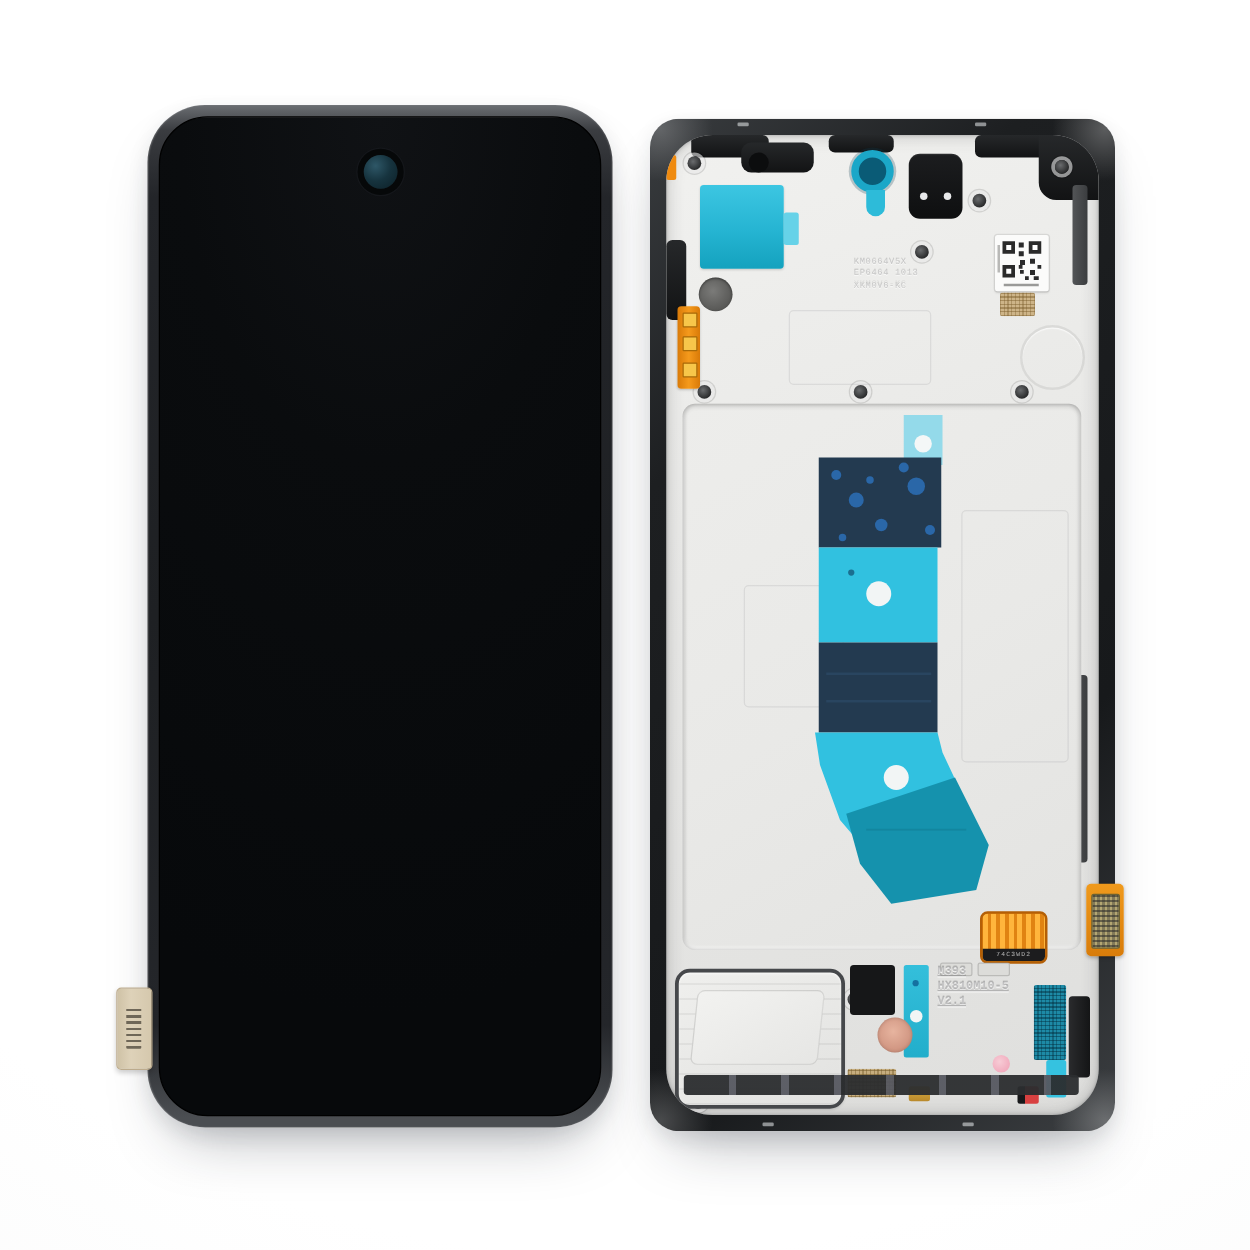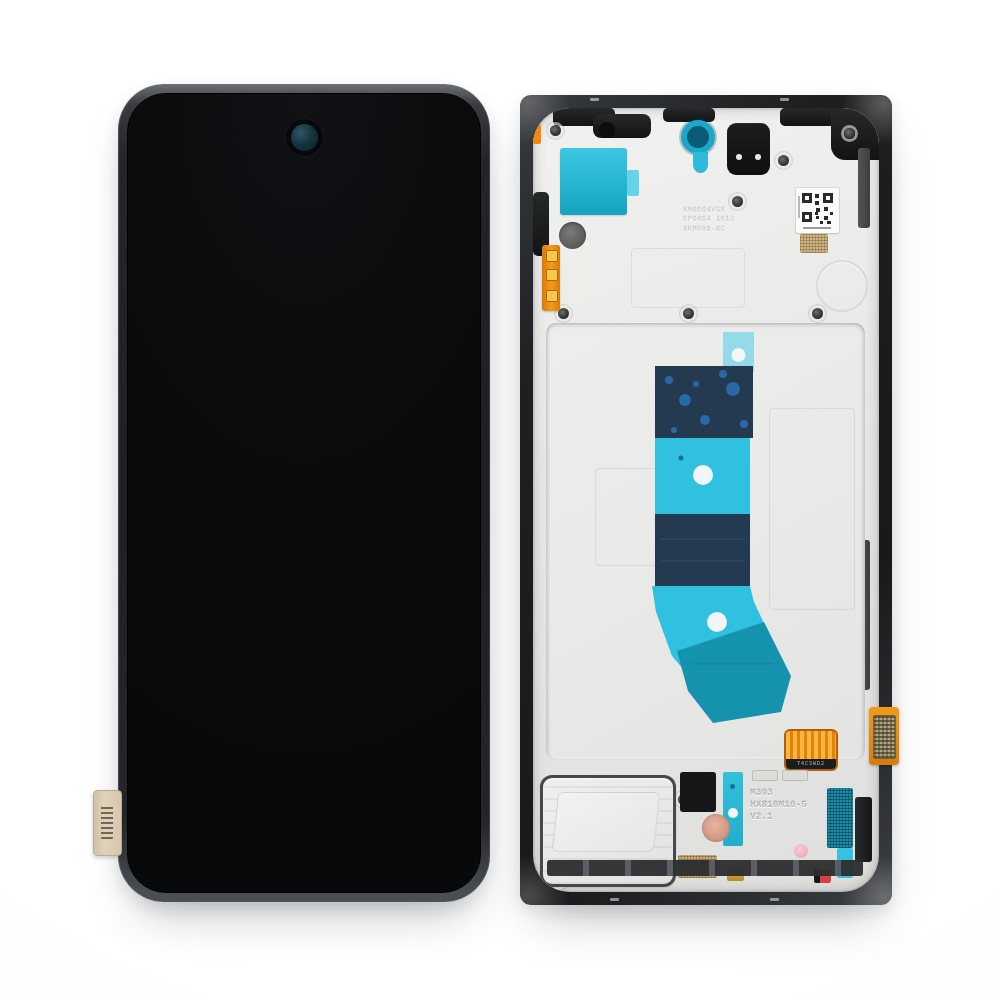--- a/index.html
+++ b/index.html
@@ -17,21 +17,21 @@
     background:radial-gradient(120% 90% at 50% 0%, #101215 0%, #0a0c0e 38%, #07090b 100%);}
   .camera-dot{left:50%;top:40px;width:27px;height:27px;margin-left:-13px;border-radius:50%;
     background:radial-gradient(circle at 35% 32%, #2e5767 0%, #16333e 48%, #0c1f27 100%);
     box-shadow:0 0 0 5px #060809, 0 0 0 6px #15171b;}
   .front-sticker{left:-25px;top:706px;width:27px;height:64px;background:linear-gradient(90deg,#cfc2a6,#ded2b9 40%,#d5c8ad);
     border:1px solid #bcab8d;border-radius:4px;box-shadow:0 2px 4px rgba(0,0,0,0.18);}
   .front-sticker-marks{left:7px;top:14px;width:12px;height:34px;
     background:repeating-linear-gradient(0deg,#4a4438 0 2px, transparent 2px 5px);opacity:.75;border-radius:1px;}
 
   
-  .frame-back{left:520px;top:95px;width:372px;height:810px;border-radius:11px;
+  .frame-back{left:520px;top:95px;width:372px;height:810px;border-radius:23px;
     background:
       radial-gradient(60px 60px at 8px 8px, rgba(255,255,255,0.22), transparent 70%),
       radial-gradient(60px 60px at 364px 8px, rgba(255,255,255,0.28), transparent 70%),
       radial-gradient(60px 60px at 8px 802px, rgba(255,255,255,0.22), transparent 70%),
       radial-gradient(60px 60px at 364px 802px, rgba(255,255,255,0.25), transparent 70%),
       linear-gradient(135deg,#393c3f 0%,#1d1f21 25%,#17191b 70%,#3c3f42 100%);
     box-shadow:0 26px 48px -20px rgba(30,35,45,0.35), 0 6px 16px rgba(30,35,45,0.10);}
   .rim-notch{width:9px;height:3px;background:rgba(235,238,240,0.55);border-radius:1px;}
   .panel{left:13px;top:13px;width:346px;height:784px;border-radius:37px;overflow:hidden;
     background:linear-gradient(160deg,#f1f1ef 0%,#e8e8e6 45%,#dfdfdd 100%);
@@ -68,21 +68,21 @@
     repeating-linear-gradient(90deg, rgba(120,90,40,0.35) 0 1px, transparent 1px 3px),
     #cdb488;}
   .mesh-mic{left:145px;top:747px;width:39px;height:23px;border-radius:2px;background:
     repeating-linear-gradient(0deg, rgba(110,85,35,0.5) 0 1px, transparent 1px 3px),
     repeating-linear-gradient(90deg, rgba(110,85,35,0.4) 0 1px, transparent 1px 3px),
     #c6ad7e;}
 
   .stamp{font-family:"Liberation Mono", monospace;color:rgba(118,120,122,0.42);
     text-shadow:0 1px 0 rgba(255,255,255,0.85), 0 -1px 0 rgba(0,0,0,0.10);filter:blur(0.4px);}
   .stamp-top{left:150px;top:98px;width:92px;font-size:7px;line-height:1.35;letter-spacing:0.5px;opacity:.8;}
-  .stamp-bottom{left:217px;top:679px;width:62px;font-size:9.5px;line-height:1.25;font-weight:bold;filter:blur(0.35px);}
+  .stamp-bottom{left:217px;top:663px;width:62px;font-size:9.5px;line-height:1.25;font-weight:bold;filter:blur(0.35px);text-decoration:underline;}
 
   .vol-flex{left:9px;top:137px;width:18px;height:66px;border-radius:3px;
     background:linear-gradient(90deg,#d97a08,#f59a1c 50%,#d97a08);box-shadow:0 1px 2px rgba(0,0,0,0.2);}
   .vol-pad{left:4px;width:10px;height:10px;background:#f7c64a;border:1px solid #a86a08;border-radius:1px;}
   .orange-nub{left:0px;top:16px;width:8px;height:20px;background:#ef8a0f;border-radius:2px;}
 
   .rail-left{left:19px;width:13px;background:linear-gradient(90deg,#4a4c4e,#333537);border-radius:3px;
     box-shadow:inset 0 0 2px rgba(0,0,0,0.5);}
   .rail-right{left:325px;width:12px;background:linear-gradient(90deg,#535557,#3b3d3f);border-radius:3px;}
 

